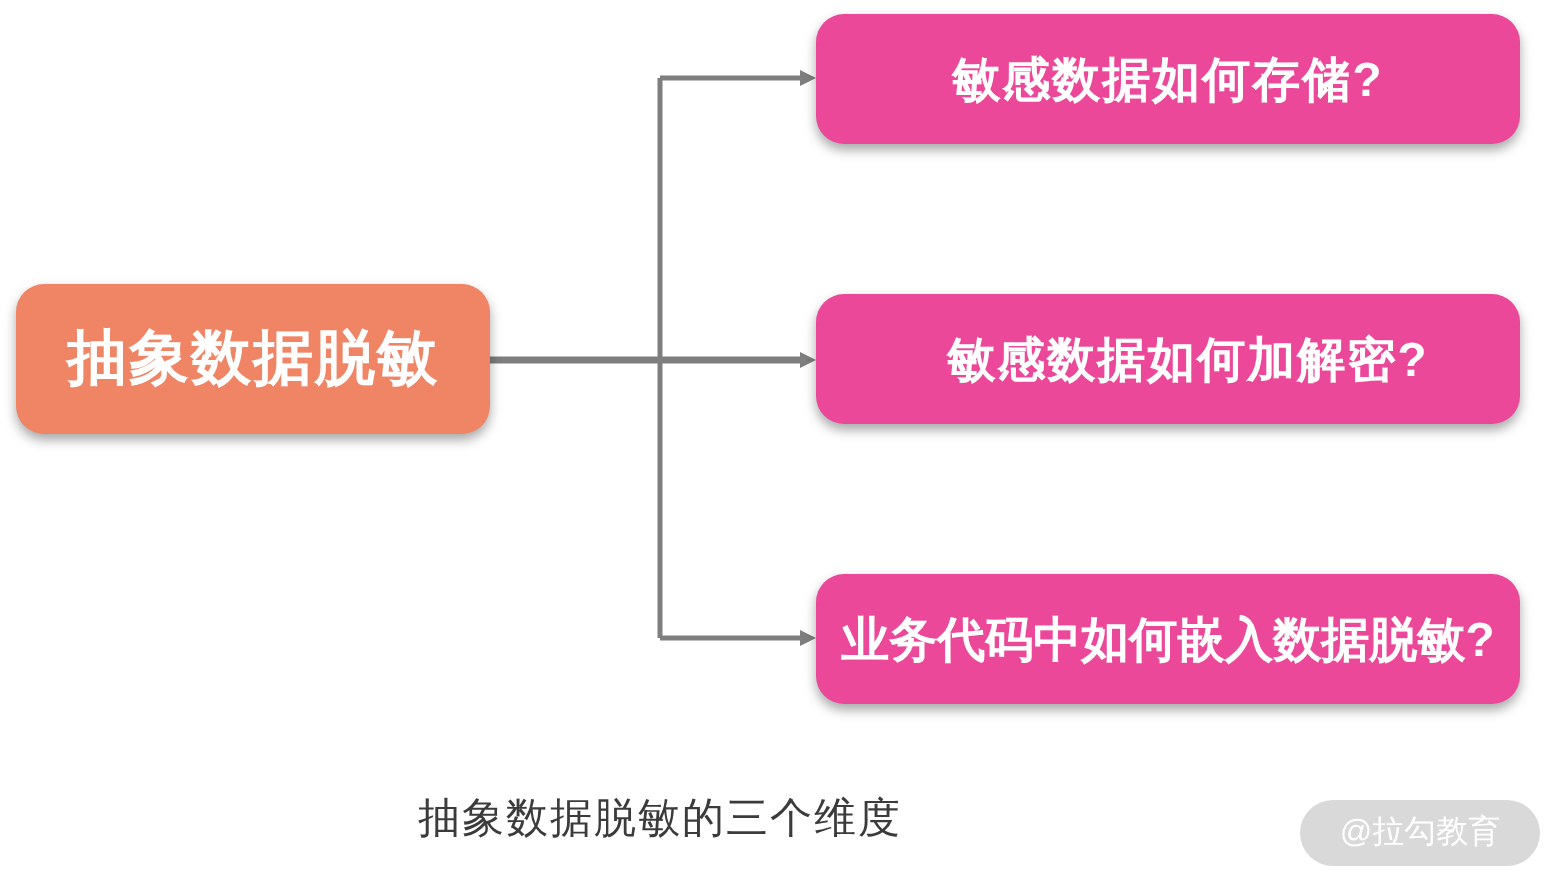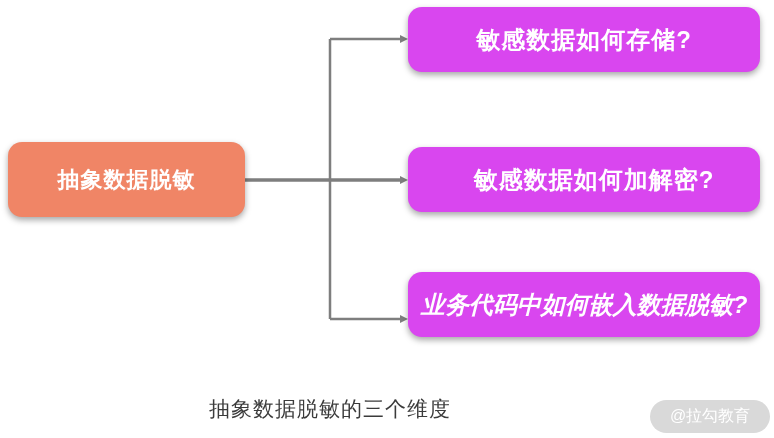--- a/index.html
+++ b/index.html
@@ -35,33 +35,33 @@
     box-shadow: 0 3px 6px rgba(0, 0, 0, 0.35);
     box-sizing: border-box;
     letter-spacing: 1px;
   }
   .node-root {
     left: 8px;
     top: 142px;
     width: 237px;
     height: 75px;
     background: #F08566;
-    font-size: 22px;
+    font-size: 30px;
   }
   .node-branch {
     left: 408px;
     width: 352px;
     height: 65px;
-    background: #d946ef;
+    background: #ec4899;
     font-size: 24px;
     text-align: center;
   }
   .node-branch-0 { top: 7px; }
   .node-branch-1 { top: 147px; padding-left: 20px; }
-  .node-branch-2 { top: 272px; letter-spacing: 0; font-style: italic; }
+  .node-branch-2 { top: 287px; letter-spacing: 0; }
   .caption {
     position: absolute;
     left: 0;
     top: 395px;
     width: 660px;
     text-align: center;
     color: #3B3B3B;
     font-size: 21px;
     font-weight: 500;
     letter-spacing: 1px;

